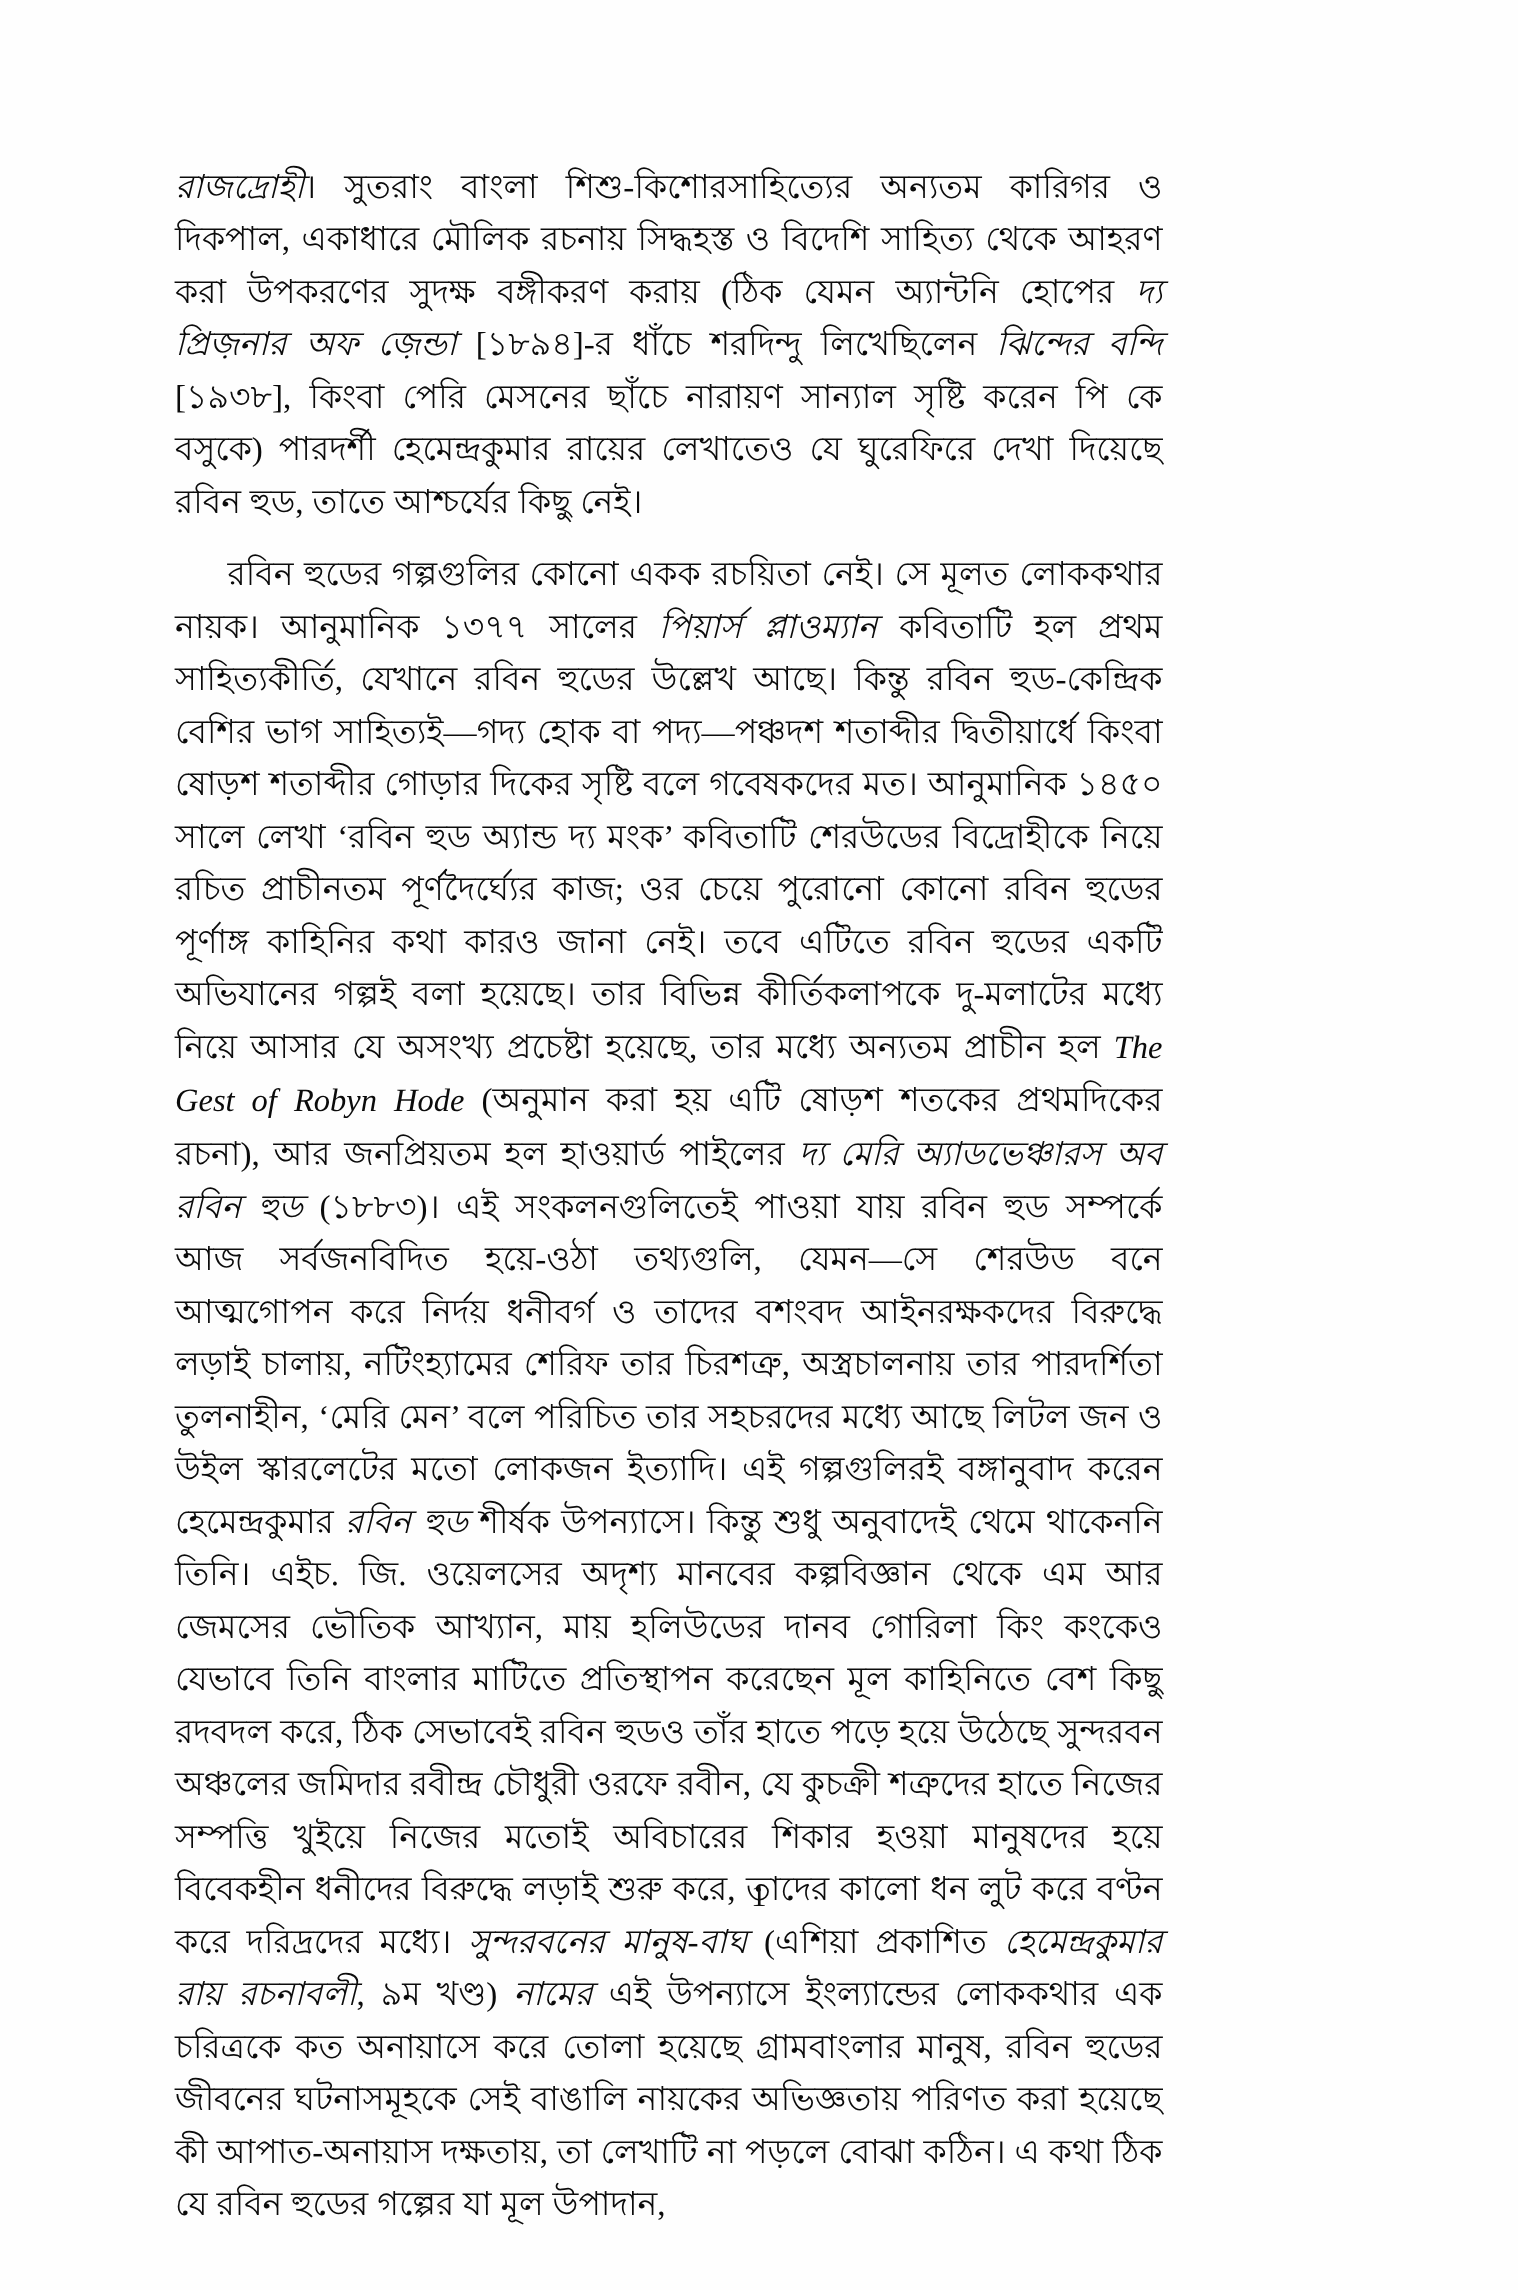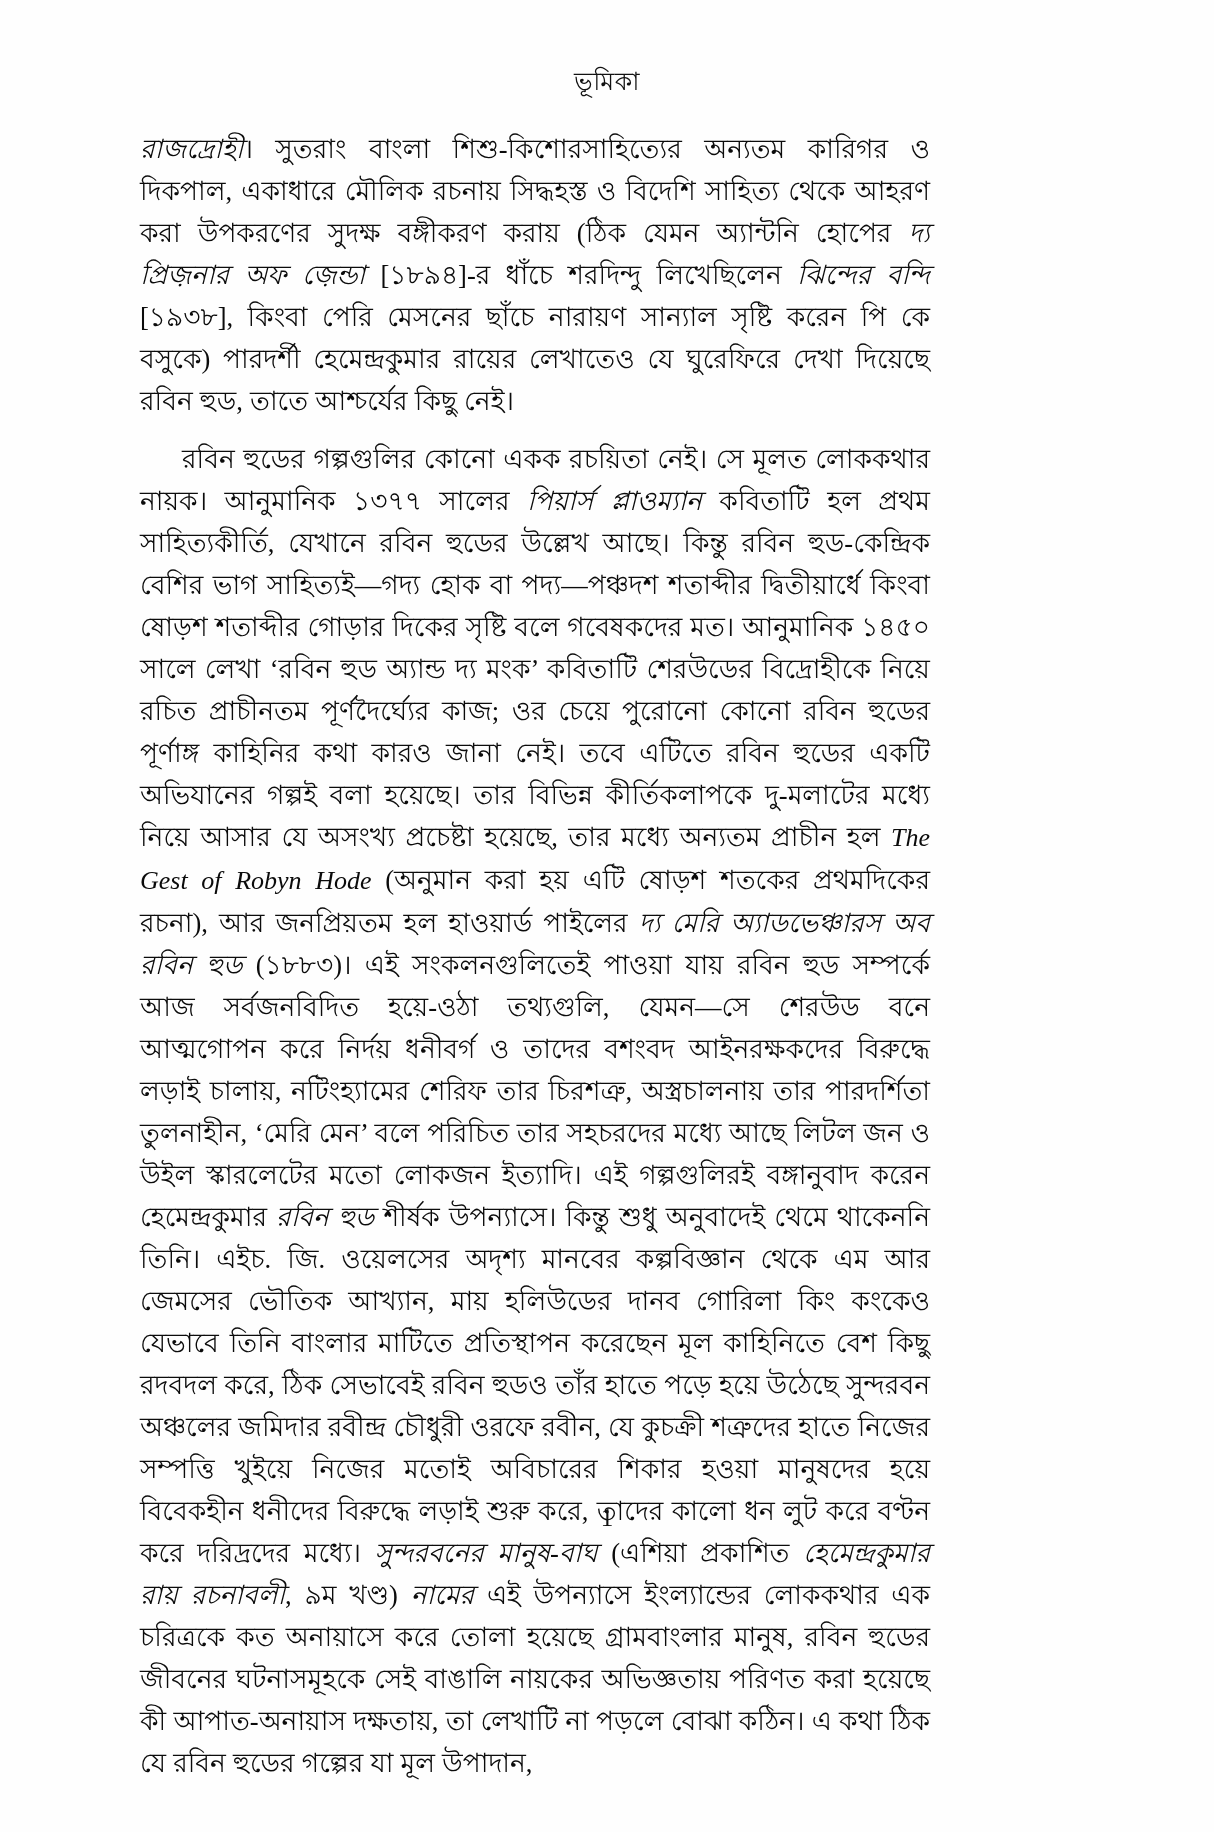--- a/index.html
+++ b/index.html
@@ -68,21 +68,20 @@
     text-align: center;
     font-size: 25px;
     color: #111;
   }
 </style>
 </head>
 <body>
 
 <div class="page">
 
-  <div class="page-header">ভূমিকা</div>
 
   <div class="content">
     <p class="para" id="p1"><span class="it">রাজদ্রোহী</span><span>। সুতরাং বাংলা শিশু-কিশোরসাহিত্যের অন্যতম কারিগর ও দিকপাল, একাধারে মৌলিক রচনায় সিদ্ধহস্ত ও বিদেশি সাহিত্য থেকে আহরণ করা উপকরণের সুদক্ষ বঙ্গীকরণ করায় (ঠিক যেমন অ্যান্টনি হোপের </span><span class="it">দ্য প্রিজ়নার অফ জ়েন্ডা</span><span> [১৮৯৪]-র ধাঁচে শরদিন্দু লিখেছিলেন </span><span class="it">ঝিন্দের বন্দি</span><span> [১৯৩৮], কিংবা পেরি মেসনের ছাঁচে নারায়ণ সান্যাল সৃষ্টি করেন পি কে বসুকে) পারদর্শী হেমেন্দ্রকুমার রায়ের লেখাতেও যে ঘুরেফিরে দেখা দিয়েছে রবিন হুড, তাতে আশ্চর্যের কিছু নেই।</span></p>
     <p class="para indent" id="p2"><span>রবিন হুডের গল্পগুলির কোনো একক রচয়িতা নেই। সে মূলত লোককথার নায়ক। আনুমানিক ১৩৭৭ সালের </span><span class="it">পিয়ার্স প্লাওম্যান</span><span> কবিতাটি হল প্রথম সাহিত্যকীর্তি, যেখানে রবিন হুডের উল্লেখ আছে। কিন্তু রবিন হুড-কেন্দ্রিক বেশির ভাগ সাহিত্যই—গদ্য হোক বা পদ্য—পঞ্চদশ শতাব্দীর দ্বিতীয়ার্ধে কিংবা ষোড়শ শতাব্দীর গোড়ার দিকের সৃষ্টি বলে গবেষকদের মত। আনুমানিক ১৪৫০ সালে লেখা ‘রবিন হুড অ্যান্ড দ্য মংক’ কবিতাটি শেরউডের বিদ্রোহীকে নিয়ে রচিত প্রাচীনতম পূর্ণদৈর্ঘ্যের কাজ; ওর চেয়ে পুরোনো কোনো রবিন হুডের পূর্ণাঙ্গ কাহিনির কথা কারও জানা নেই। তবে এটিতে রবিন হুডের একটি অভিযানের গল্পই বলা হয়েছে। তার বিভিন্ন কীর্তিকলাপকে দু-মলাটের মধ্যে নিয়ে আসার যে অসংখ্য প্রচেষ্টা হয়েছে, তার মধ্যে অন্যতম প্রাচীন হল </span><span class="latin-it">The Gest of Robyn Hode</span><span> (অনুমান করা হয় এটি ষোড়শ শতকের প্রথমদিকের রচনা), আর জনপ্রিয়তম হল হাওয়ার্ড পাইলের </span><span class="it">দ্য মেরি অ্যাডভেঞ্চারস অব রবিন হুড</span><span> (১৮৮৩)। এই সংকলনগুলিতেই পাওয়া যায় রবিন হুড সম্পর্কে আজ সর্বজনবিদিত হয়ে-ওঠা তথ্যগুলি, যেমন—সে শেরউড বনে আত্মগোপন করে নির্দয় ধনীবর্গ ও তাদের বশংবদ আইনরক্ষকদের বিরুদ্ধে লড়াই চালায়, নটিংহ্যামের শেরিফ তার চিরশত্রু, অস্ত্রচালনায় তার পারদর্শিতা তুলনাহীন, ‘মেরি মেন’ বলে পরিচিত তার সহচরদের মধ্যে আছে লিটল জন ও উইল স্কারলেটের মতো লোকজন ইত্যাদি। এই গল্পগুলিরই বঙ্গানুবাদ করেন হেমেন্দ্রকুমার </span><span class="it">রবিন হুড</span><span> শীর্ষক উপন্যাসে। কিন্তু শুধু অনুবাদেই থেমে থাকেননি তিনি। এইচ. জি. ওয়েলসের অদৃশ্য মানবের কল্পবিজ্ঞান থেকে এম আর জেমসের ভৌতিক আখ্যান, মায় হলিউডের দানব গোরিলা কিং কংকেও যেভাবে তিনি বাংলার মাটিতে প্রতিস্থাপন করেছেন মূল কাহিনিতে বেশ কিছু রদবদল করে, ঠিক সেভাবেই রবিন হুডও তাঁর হাতে পড়ে হয়ে উঠেছে সুন্দরবন অঞ্চলের জমিদার রবীন্দ্র চৌধুরী ওরফে রবীন, যে কুচক্রী শত্রুদের হাতে নিজের সম্পত্তি খুইয়ে নিজের মতোই অবিচারের শিকার হওয়া মানুষদের হয়ে বিবেকহীন ধনীদের বিরুদ্ধে লড়াই শুরু করে, তাদের কালো ধন লুট করে বণ্টন করে দরিদ্রদের মধ্যে। </span><span class="it">সুন্দরবনের মানুষ-বাঘ</span><span> (এশিয়া প্রকাশিত </span><span class="it">হেমেন্দ্রকুমার রায় রচনাবলী</span><span>, ৯ম খণ্ড) </span><span class="it">নামের</span><span> এই উপন্যাসে ইংল্যান্ডের লোককথার এক চরিত্রকে কত অনায়াসে করে তোলা হয়েছে গ্রামবাংলার মানুষ, রবিন হুডের জীবনের ঘটনাসমূহকে সেই বাঙালি নায়কের অভিজ্ঞতায় পরিণত করা হয়েছে কী আপাত-অনায়াস দক্ষতায়, তা লেখাটি না পড়লে বোঝা কঠিন। এ কথা ঠিক যে রবিন হুডের গল্পের যা মূল উপাদান,</span></p>
   </div>
 
   <div class="page-number">1</div>
 
 </div>
 

